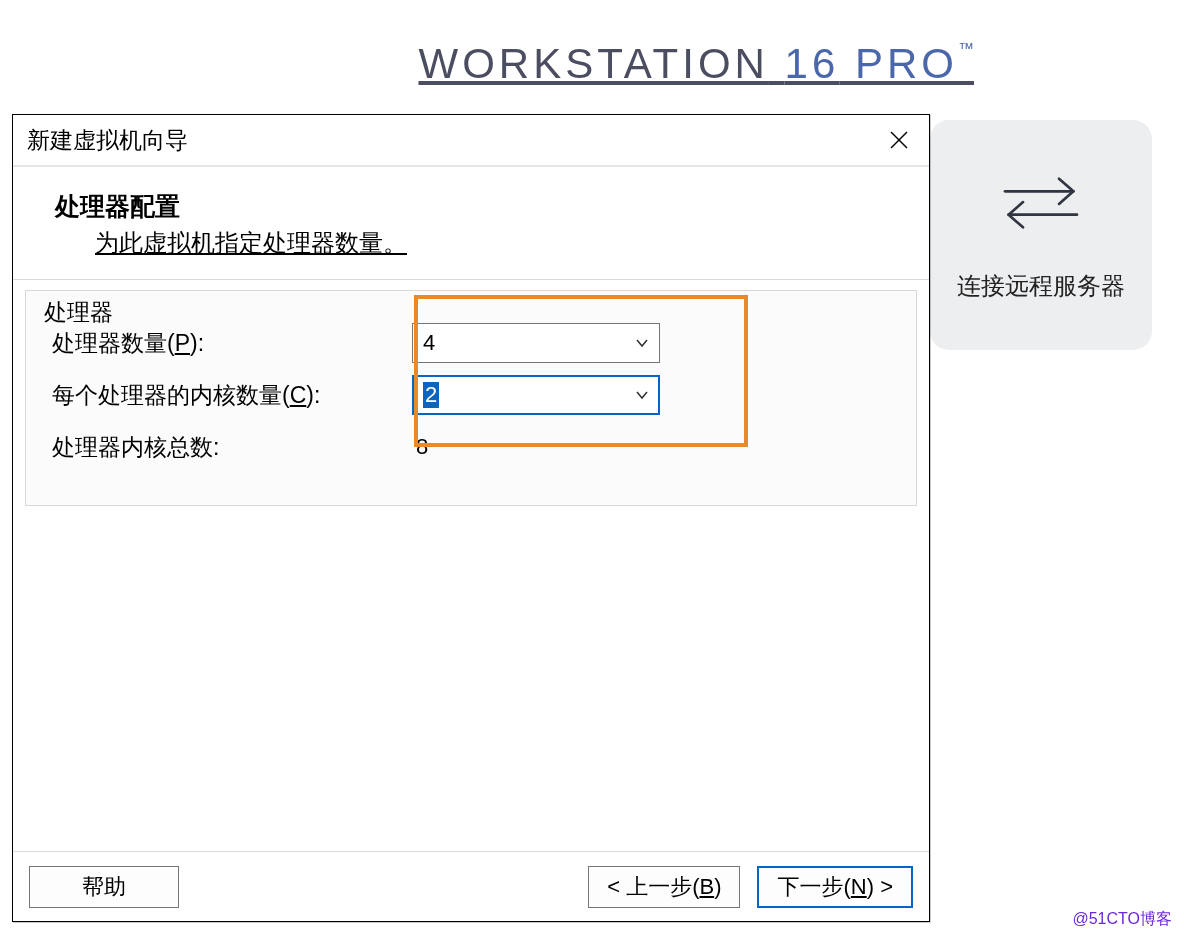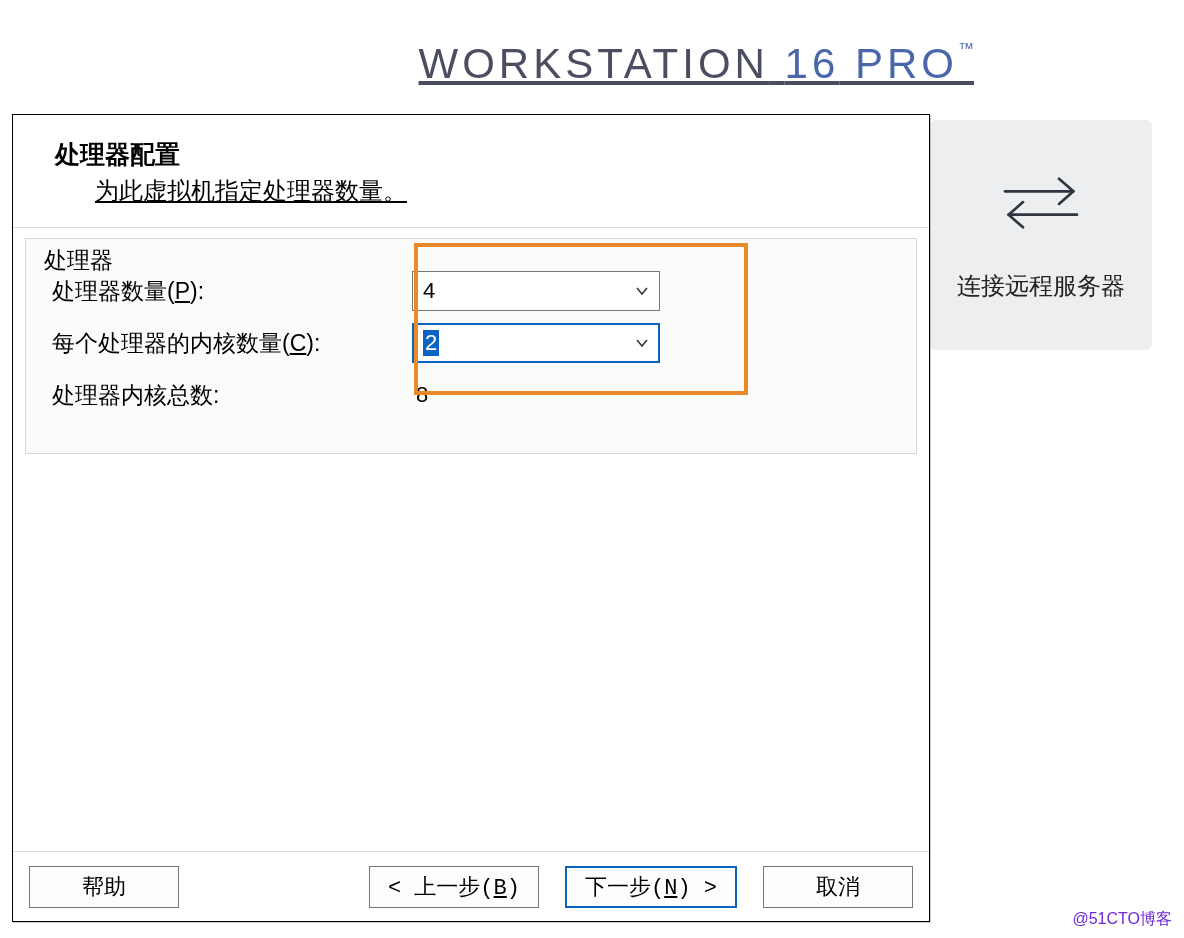--- a/index.html
+++ b/index.html
@@ -29,21 +29,21 @@
   }
   .brand .pro { color: #4a67aa; }
   .brand .tm  { font-size: 16px; vertical-align: top; color: #4a67aa; letter-spacing: 0;}
   .side-card {
     position: absolute;
     top: 120px;
     left: 930px;
     width: 222px;
     height: 230px;
     background: #edeef0;
-    border-radius: 6px;
+    border-radius: 19px;
     display: flex;
     flex-direction: column;
     align-items: center;
     justify-content: center;
     gap: 28px;
   }
   .side-card svg { width: 90px; height: 70px; stroke: #2f3541; stroke-width: 3; fill: none; stroke-linecap: round; stroke-linejoin: round; }
   .side-card-label { font-size: 24px; color: #222; }
   .watermark {
     position: absolute;
@@ -161,23 +161,22 @@
     pointer-events: none;
   }
   .total-val { font-size: 22px; margin-left: 4px; }
 
   .footer {
     height: 70px;
     border-top: 1px solid #d9d9d9;
     display: flex;
     align-items: center;
     padding: 0 16px;
-    gap: 26px;
+    gap: 17px;
     background: #fff;
-    font-family: Liberation Mono, monospace;
   }
   .footer .spacer { flex: 1; }
   .btn {
     height: 42px;
     min-width: 150px;
     border: 1px solid #767676;
     background: #fdfdfd;
     font-size: 22px;
     display: flex;
     align-items: center;
@@ -206,20 +205,29 @@
         <line x1="10" y1="22" x2="86" y2="22"></line>
         <polyline points="70,8 86,22 70,36"></polyline>
         <line x1="14" y1="48" x2="90" y2="48"></line>
         <polyline points="30,34 14,48 30,62"></polyline>
       </svg>
     </span>
     <div class="side-card-label">连接远程服务器</div>
   </div>
 
   <div class="dialog">
+    <div class="titlebar">
+      <span>新建虚拟机向导</span>
+      <span class="close">
+        <svg width="20" height="20" viewBox="0 0 20 20" stroke="#000" stroke-width="1.5">
+          <line x1="2" y1="2" x2="18" y2="18"></line>
+            <line x1="18" y1="2" x2="2" y2="18"></line>
+        </svg>
+      </span>
+    </div>
 
     <div class="header">
       <div class="header-title">处理器配置</div>
       <div class="header-sub">为此虚拟机指定处理器数量。</div>
     </div>
 
     <div class="body">
       <div class="group">
         <div class="group-label">处理器</div>
 
@@ -268,20 +276,17 @@
       <div class="btn">
         <span>
           <span>&lt; 上一步(</span><span class="underline">B</span><span>)</span>
         </span>
       </div>
       <div class="btn primary">
         <span>
           <span>下一步(</span><span class="underline">N</span><span>) &gt;</span>
         </span>
       </div>
-      <div class="btn">
-        <span>取消</span>
-      </div>
     </div>
   </div>
 
   <div class="watermark">@51CTO博客</div>
 </div>
 
 </body></html>

